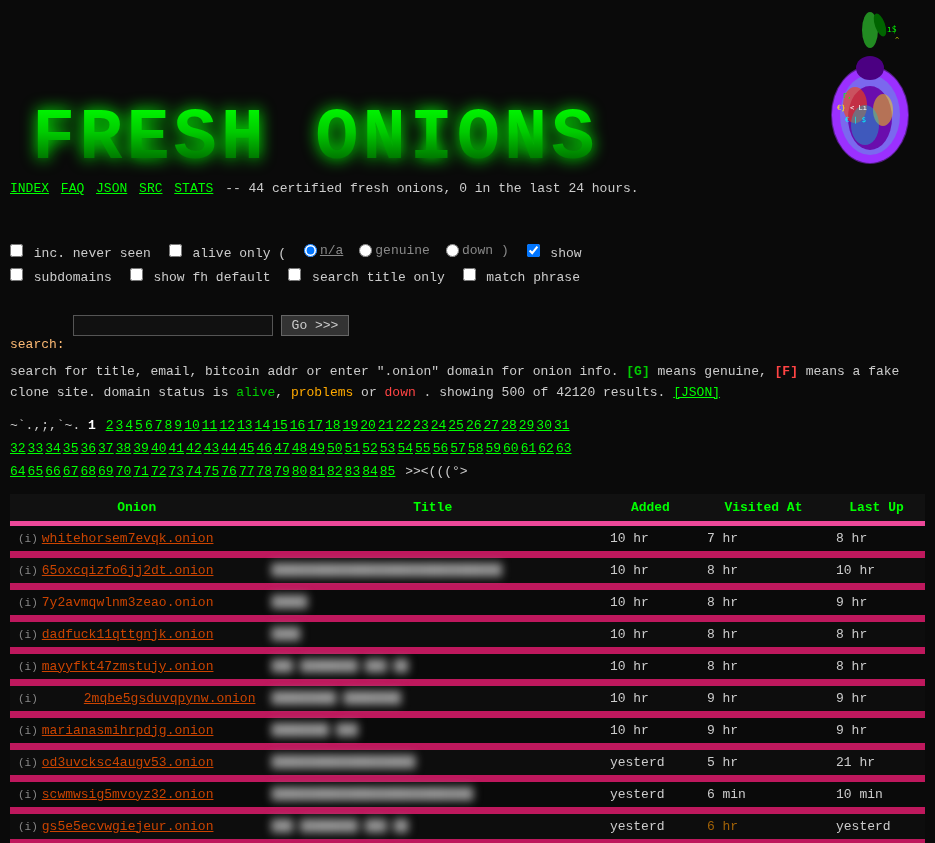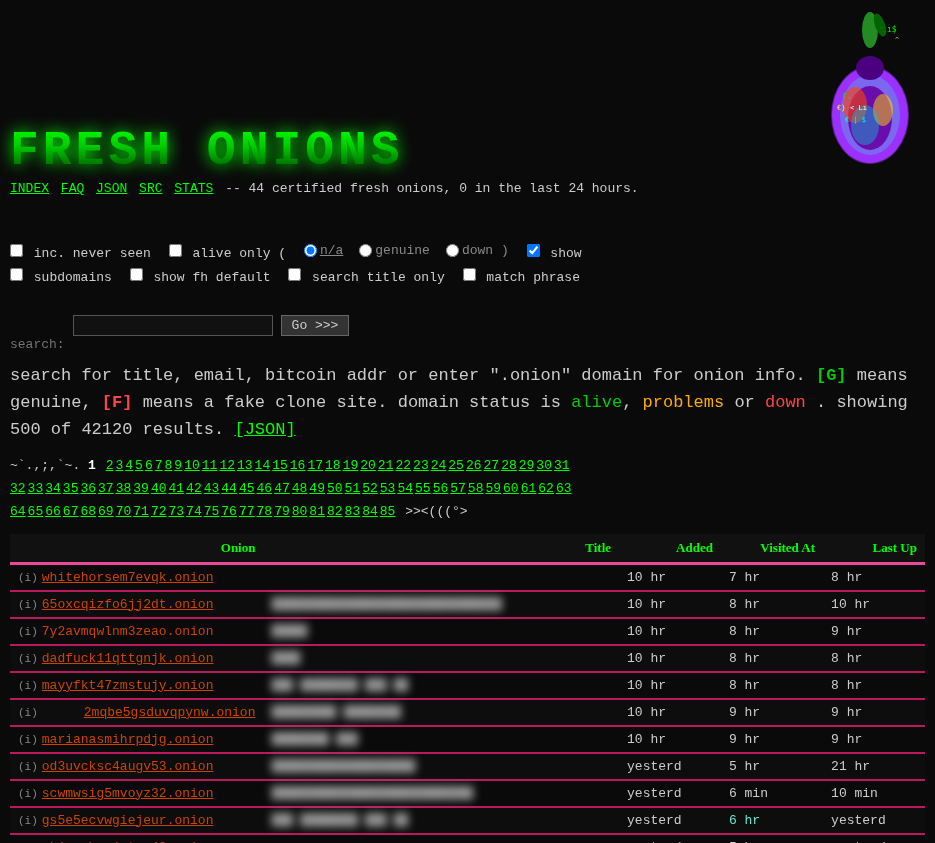--- a/index.html
+++ b/index.html
@@ -15,32 +15,33 @@
     .header-area {
       position: relative;
       padding: 10px 10px 0 10px;
       display: flex;
       align-items: flex-end;
     }
     .title-logo {
       flex: 1;
     }
     .title-text {
-      font-size: 48px;
+      font-size: 72px;
       font-weight: 900;
       font-family: 'Courier New', Courier, monospace;
       letter-spacing: 4px;
       line-height: 1;
       
       background: linear-gradient(180deg, #00ff00 0%, #00cc00 40%, #008800 70%, #004400 100%);
       -webkit-background-clip: text;
       -webkit-text-fill-color: transparent;
       background-clip: text;
       text-shadow: none;
       filter: drop-shadow(0 0 8px #00ff00);
+      margin-left: 22px;
     }
     .nav-bar {
       padding: 6px 10px;
       font-size: 13px;
       color: #cccccc;
     }
     .nav-bar a {
       color: #00ff00;
       text-decoration: underline;
       cursor: pointer;
@@ -77,21 +78,21 @@
     .radio-na { color: #888; text-decoration: underline; }
     .radio-genuine { color: #888; }
     .radio-fake { color: #888; }
     .search-area {
       padding: 6px 10px;
       display: flex;
       align-items: center;
       gap: 8px;
     }
     .search-area label {
-      color: #737373;
+      color: #fdba74;
       margin-top: 38px;
     }
     .search-input {
       width: 200px;
       background: #111;
       border: 1px solid #555;
       color: #ffffff;
       padding: 2px 4px;
       font-family: 'Courier New', Courier, monospace;
       font-size: 13px;
@@ -100,21 +101,21 @@
       background: #333;
       border: 1px solid #666;
       color: #cccccc;
       padding: 2px 10px;
       cursor: pointer;
       font-family: 'Courier New', Courier, monospace;
       font-size: 13px;
     }
     .info-text {
       padding: 4px 10px 6px 10px;
-      font-size: 17px;
+      font-size: 13px;
       color: #cccccc;
       line-height: 1.6;
     }
     .info-text .genuine-tag {
       color: #00cc00;
       font-weight: bold;
     }
     .info-text .fake-tag {
       color: #ff4444;
       font-weight: bold;
@@ -167,26 +168,25 @@
       border-collapse: collapse;
       font-size: 13px;
     }
     thead tr {
       background: #111;
     }
     thead th {
       color: #00ff00;
       font-weight: bold;
       padding: 6px 8px;
-      text-align: right;
-      border-bottom: 3px solid #ec4899;
-      font-family: Liberation Serif, serif;
+      text-align: center;
+      border-bottom: 5px solid #ec4899;
     }
     tbody tr {
-      border-bottom: 2px solid #be185d;
+      border-bottom: 7px solid #be185d;
     }
     tbody tr:nth-child(even) {
       background: #0d0d0d;
     }
     tbody td {
       padding: 5px 8px;
       vertical-align: middle;
     }
     
     .onion-svg-container {
@@ -387,21 +387,21 @@
           <td style="width: 30px; white-space: nowrap;"><span style="color: rgb(136, 136, 136); font-size: 11px; cursor: pointer; margin-right: 4px;">(i)</span><a style="color: rgb(204, 68, 0); text-decoration: underline; cursor: pointer;">scwmwsig5mvoyz32.onion</a></td>
           <td style="max-width: 300px; overflow: hidden; text-overflow: ellipsis; white-space: nowrap; filter: blur(4px); color: rgb(153, 153, 153); font-size: 12px;">████████████████████████████</td>
           <td style="color: rgb(204, 204, 204); white-space: nowrap;">yesterd</td>
           <td style="color: rgb(204, 204, 204); white-space: nowrap;">6 min</td>
           <td style="color: rgb(204, 204, 204); white-space: nowrap;">10 min</td>
         </tr>
         <tr>
           <td style="width: 30px; white-space: nowrap;"><span style="color: rgb(136, 136, 136); font-size: 11px; cursor: pointer; margin-right: 4px;">(i)</span><a style="color: rgb(204, 68, 0); text-decoration: underline; cursor: pointer;">gs5e5ecvwgiejeur.onion</a></td>
           <td style="max-width: 300px; overflow: hidden; text-overflow: ellipsis; white-space: nowrap; filter: blur(4px); color: rgb(153, 153, 153); font-size: 12px;">███ ████████ ███ ██</td>
           <td style="color: rgb(204, 204, 204); white-space: nowrap;">yesterd</td>
-          <td style="color: #5eead4; white-space: nowrap;">6 hr</td>
+          <td style="color: #a16207; white-space: nowrap;">6 hr</td>
           <td style="color: rgb(204, 204, 204); white-space: nowrap;">yesterd</td>
         </tr>
         <tr>
           <td style="width: 30px; white-space: nowrap;"><span style="color: rgb(136, 136, 136); font-size: 11px; cursor: pointer; margin-right: 4px;">(i)</span><a style="color: rgb(204, 68, 0); text-decoration: underline; cursor: pointer;">xkjwwybrzjytga42.onion</a></td>
           <td style="max-width: 300px; overflow: hidden; text-overflow: ellipsis; white-space: nowrap;"></td>
           <td style="color: rgb(204, 204, 204); white-space: nowrap;">yesterd</td>
           <td style="color: rgb(204, 204, 204); white-space: nowrap;">5 hr</td>
           <td style="color: rgb(204, 204, 204); white-space: nowrap;">yesterd</td>
         </tr>
       </tbody>

